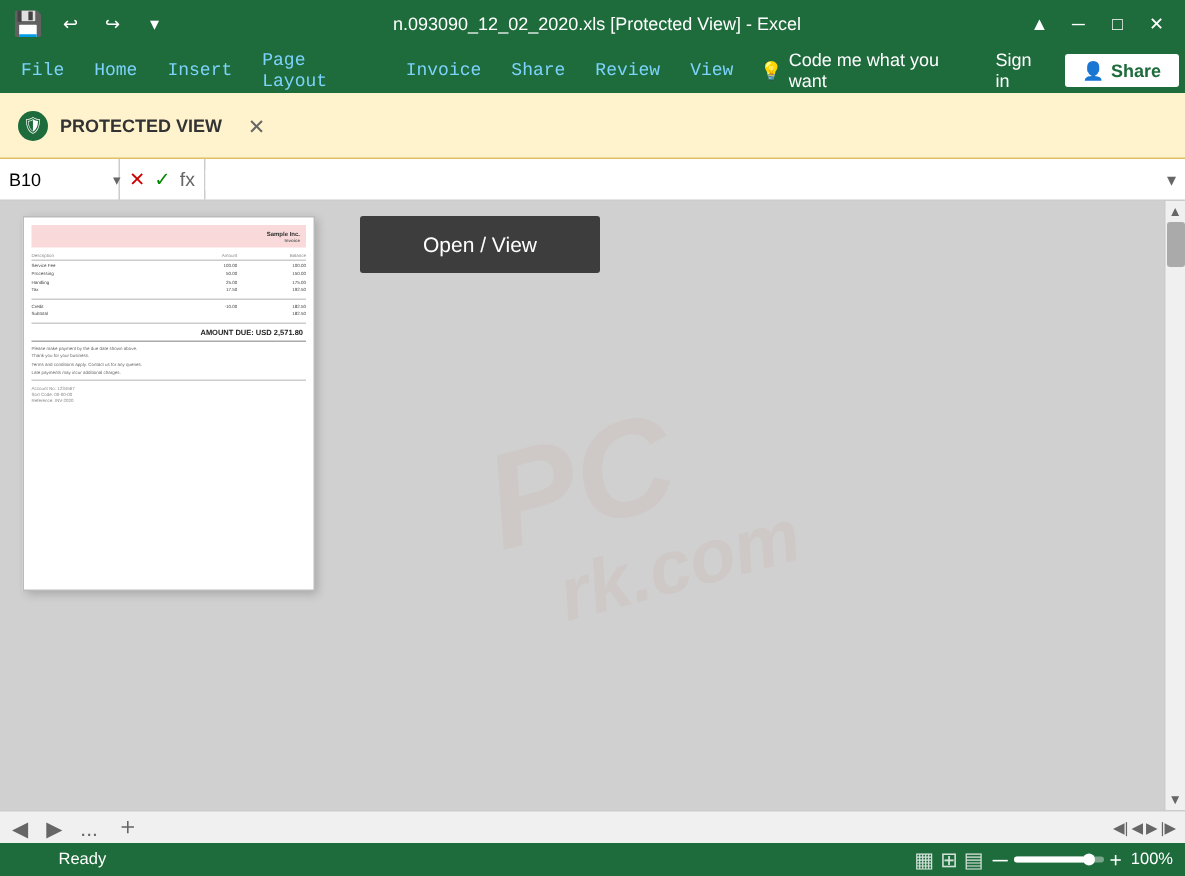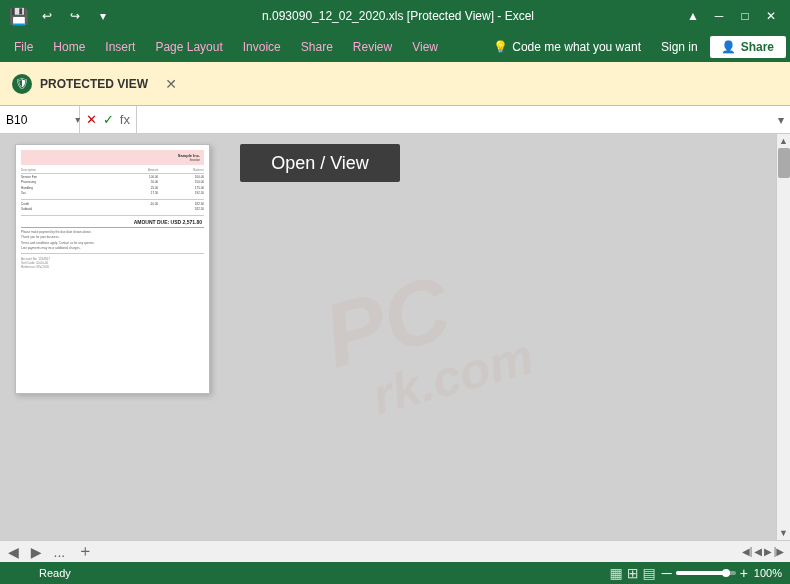--- a/index.html
+++ b/index.html
@@ -28,23 +28,24 @@
       background: #1e6b3c;
       height: 30px;
       display: flex;
       align-items: center;
       padding: 0 4px;
       color: white;
     }
     .menu-item {
       padding: 4px 10px;
       font-size: 12px;
-      color: #f9a8d4;
+      color: #7dd3fc;
       cursor: pointer;
       border-radius: 2px;
+      font-family: Liberation Mono, monospace;
     }
     .menu-spacer { flex: 1; }
     .menu-right { display: flex; align-items: center; gap: 4px; color: white; font-size: 12px; }
     .tell-me { display: flex; align-items: center; gap: 4px; padding: 0 8px; }
     .sign-in { padding: 4px 8px; cursor: pointer; }
     .share-btn {
       background: white; color: #1e6b3c; padding: 4px 12px; border-radius: 2px;
       font-size: 12px; font-weight: bold; display: flex; align-items: center; gap: 4px; cursor: pointer;
     }
 
@@ -127,21 +128,21 @@
 
     
     .open-view-btn {
       position: absolute;
       top: 10px;
       left: 240px;
       width: 160px;
       height: 38px;
       background: #3d3d3d;
       color: white;
-      font-size: 18px;
+      font-size: 14px;
       display: flex;
       align-items: center;
       justify-content: center;
       cursor: pointer;
       border-radius: 2px;
     }
 
     
     .sheet-tabs {
       height: 22px;

